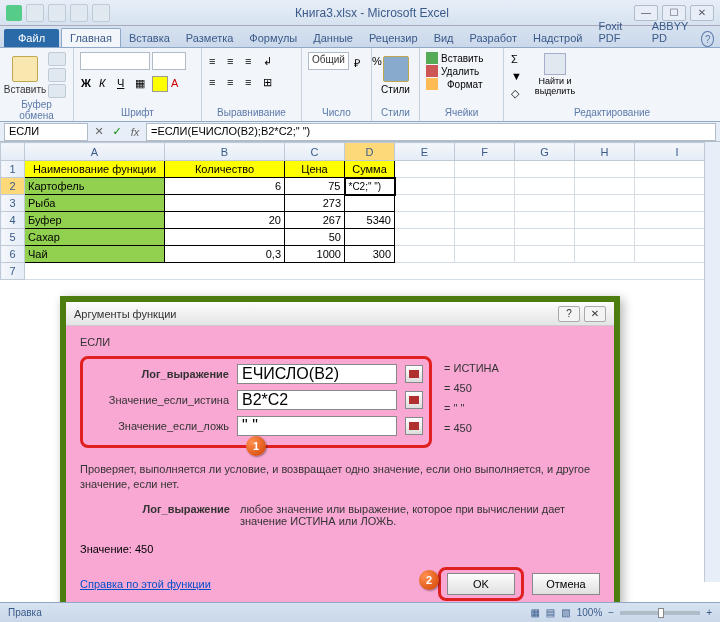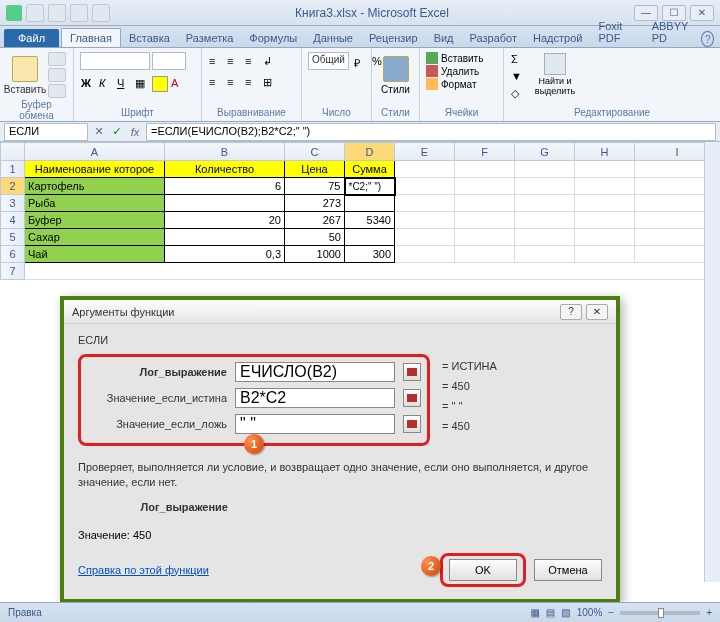--- a/index.html
+++ b/index.html
@@ -50,21 +50,21 @@
   .rownum { background: linear-gradient(90deg,#f4f7fb,#e4ecf6); border: 1px solid #c0cad6; width: 24px; text-align:center; color:#3a5a8a; font-size:11px;}
   .rownum.sel { background: #fdd97a; }
   td.cell { border: 1px solid #d4dce6; height: 17px; padding: 0 3px; font-size:11px; color:#000;}
   td.hdr { background: #ffff00; border: 1px solid #000; text-align:center; font-weight:normal;}
   td.name { background: #92d050; border: 1px solid #000; }
   td.data { border: 1px solid #000; text-align:right; background:#fff;}
   td.empty-bordered { border: 1px solid #000; background:#fff;}
   td.active { border: 2px solid #000; }
   
   
-  .dialog { position: absolute; left: 60px; top: 296px; width: 560px; background: #e5e5e5; border: 4px solid #4d7c0f; box-shadow: 3px 3px 10px rgba(0,0,0,0.3); }
+  .dialog { position: absolute; left: 60px; top: 296px; width: 560px; background: #f9a8d4; border: 6px solid #4d7c0f; box-shadow: 3px 3px 10px rgba(0,0,0,0.3); }
   .dlg-title { height: 24px; background: linear-gradient(#fdfdfd,#e4e4e4); display:flex;align-items:center;padding:0 8px;border-bottom:1px solid #ccc;font-size:11px;color:#333;}
   .dlg-title-btns{margin-left:auto;display:flex;gap:4px;}
   .dlg-tbtn{width:22px;height:16px;border:1px solid #aaa;background:#f4f4f4;border-radius:2px;display:flex;align-items:center;justify-content:center;font-size:10px;}
   .dlg-body { padding: 10px 14px 12px 14px; }
   .func-name { font-size: 11px; color: #333; margin-bottom: 8px; }
   .arg-row { display:flex; align-items:center; gap:8px; margin-bottom:4px; height:22px;}
   .arg-label { width: 140px; text-align:right; font-size:11px; color:#333;}
   .arg-input { width: 160px; height:20px; border:1px solid #888; background:#fff; padding:1px 4px; font-size:16px;}
   .ref-btn { width:18px;height:18px;border:1px solid #888;background:linear-gradient(#fff,#ddd);display:flex;align-items:center;justify-content:center;}
   .ref-ico{width:10px;height:8px;background:#b03030;}
@@ -195,21 +195,21 @@
   <div class="ribbon-group" style="width:84px">
     <div class="rg-content" style="flex-direction:column;gap:1px">
       <div style="font-size:10px;display:flex;align-items:center;gap:3px">
           <span style="width:12px;height:12px;background:#5a5;display:inline-block"></span>
           <span>Вставить</span>
         </div>
       <div style="font-size:10px;display:flex;align-items:center;gap:3px">
           <span style="width:12px;height:12px;background:#c55;display:inline-block"></span>
           <span>Удалить</span>
         </div>
-      <div style="font-size:10px;display:flex;align-items:center;gap:3px">
+      <div style="font-size:10px;display:flex;align-items:center;gap:9px">
           <span style="width:12px;height:12px;background:#fb5;display:inline-block"></span>
           <span>Формат</span>
         </div>
     </div>
     <div class="rg-label">Ячейки</div>
   </div>
   <div class="ribbon-group" style="flex:1;border-right:none">
     <div class="rg-content">
       <div class="small-stack" style="gap:1px">
         <div class="tiny-ico">Σ</div>
@@ -243,21 +243,21 @@
       <th style="width:60px">C</th>
       <th style="width:50px" class="sel">D</th>
       <th style="width:60px">E</th>
       <th style="width:60px">F</th>
       <th style="width:60px">G</th>
       <th style="width:60px">H</th>
       <th>I</th>
     </tr>
     <tr>
       <td class="rownum">1</td>
-      <td class="cell hdr">Наименование которое</td>
+      <td class="cell hdr">Наименование функции</td>
       <td class="cell hdr">Количество</td>
       <td class="cell hdr">Цена</td>
       <td class="cell hdr">Сумма</td>
       <td class="cell"></td>
           <td class="cell"></td>
           <td class="cell"></td>
           <td class="cell"></td>
           <td class="cell"></td>
     </tr>
     <tr>
@@ -367,20 +367,21 @@
       <div style="padding-top:6px">
         <div class="arg-result" style="margin-bottom:8px">= ИСТИНА</div>
         <div class="arg-result" style="margin-bottom:8px">= 450</div>
         <div class="arg-result" style="margin-bottom:8px">= " "</div>
         <div class="arg-result">= 450</div>
       </div>
     </div>
     <div class="dlg-desc">Проверяет, выполняется ли условие, и возвращает одно значение, если оно выполняется, и другое значение, если нет.</div>
     <div class="dlg-desc2">
       <div class="lbl">Лог_выражение</div>
+      <div style="flex:1">любое значение или выражение, которое при вычислении дает значение ИСТИНА или ЛОЖЬ.</div>
     </div>
     <div class="dlg-value">
       <span>Значение:</span>
       <span>450</span>
     </div>
     <div class="dlg-footer">
       <a class="dlg-link">Справка по этой функции</a>
       <div class="ok-wrap">
         <div class="badge" style="left:-22px;top:0">2</div>
         <button class="dlg-btn">OK</button>

